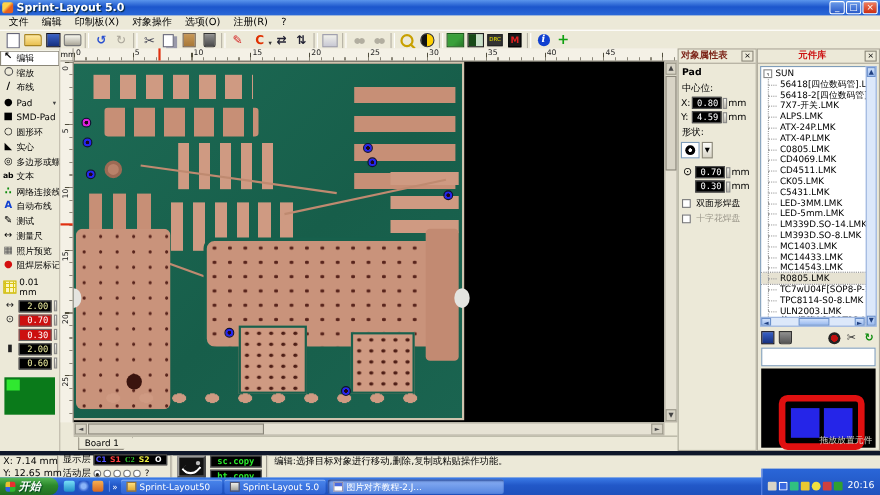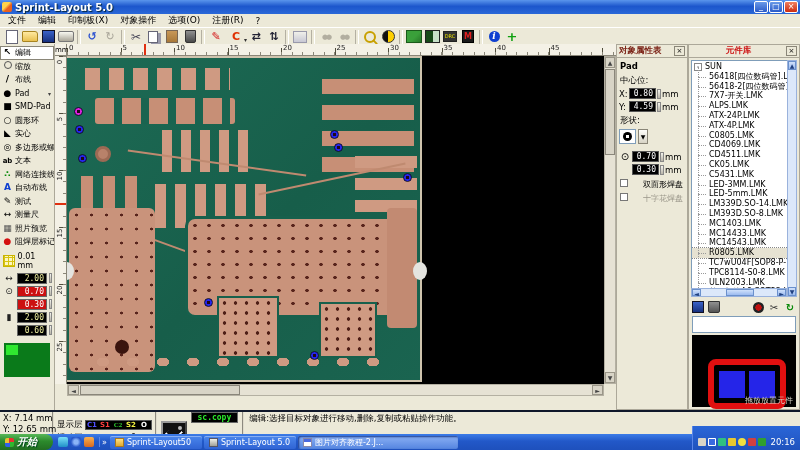--- a/index.html
+++ b/index.html
@@ -160,21 +160,21 @@
   .props .lbl{padding:2px 3px 0}
   .prow{display:flex;align-items:center;gap:1px;padding:1px 2px}
   .prow .k{width:9px}
   .pchip{background:#000;color:#fff;font-size:8px;font-family:"DejaVu Sans Mono","Liberation Mono",monospace;
     padding:0 2px;width:27px;text-align:right;border:1px solid #555}
   .shape-row{display:flex;align-items:center;gap:2px;padding:2px}
   .shape-btn{width:17px;height:15px;background:#fff;border:1px solid #7f9db9;display:flex;align-items:center;justify-content:center}
   .shape-btn i{width:9px;height:9px;border-radius:50%;background:radial-gradient(circle,#fff 1.5px,#000 1.8px)}
   .dd-btn{width:10px;height:15px;border:1px solid #8a8678;background:linear-gradient(#fdfdfa,#d8d4c6);font-size:6px;line-height:13px;text-align:center}
   .padsz{width:12px;text-align:center;font-size:10px}
-  .cbrow{display:flex;gap:15px;padding:3px 3px 0;font-size:8px}
+  .cbrow{display:flex;align-items:center;gap:5px;padding:3px 3px 0;font-size:8px}
   .cb{width:8px;height:8px;border:1px solid #777;background:#fff;flex:none}
   .cbrow.dis{color:#9a968a}
 
   
   .lib{position:absolute;left:688px;top:44px;right:0;bottom:40px;background:#ece9d8;border:1px solid #aca899}
   .lib .panel-title b{color:#cc1010;flex:1;text-align:center}
   .lib-list{position:absolute;left:2px;top:15px;right:2px;height:237px;background:#fff;border:1px solid #7f9db9;overflow:hidden;font-size:8px;line-height:9.8px}
   .tree-root{display:flex;align-items:center;gap:3px;padding:1px 0 0 2px}
   .exp{width:8px;height:8px;flex:none;border:1px solid #888;background:#fff;font-size:7px;line-height:6px;text-align:center}
   .tree-item{padding-left:17px;position:relative;white-space:nowrap}
@@ -197,21 +197,21 @@
   .lfi-cut-component-icon::before{content:"✂";font-size:10px;color:#333}
   .lfi-rotate-component-icon::before{content:"↻";font-size:10px;color:#0a8a0a;font-weight:bold}
   .lib-combo{position:absolute;left:3px;right:3px;top:271px;height:17px;background:#fff;border:1px solid #7f9db9}
   .lib-preview{position:absolute;left:3px;right:3px;top:290px;bottom:2px;background:#000}
   .prev-rect{position:absolute;left:16px;top:24px;width:78px;height:50px;border:6px solid #e01010;border-radius:8px}
   .prev-sq{position:absolute;top:6px;width:26px;height:27px;background:#2525e8}
   .prev-sq.a{left:5px}.prev-sq.b{right:5px}
   .prev-hint{position:absolute;right:3px;bottom:1px;color:#d8d4c6;font-size:8px}
 
   
-  .statusbar{position:absolute;left:0;right:0;top:410px;height:40px;background:#ece9d8;border-top:2px solid #0f172a;
+  .statusbar{position:absolute;left:0;right:0;top:410px;height:24px;background:#ece9d8;border-top:4px solid #0f172a;
     display:flex;align-items:stretch;font-size:8.5px}
   .coords{width:54px;padding:1px 3px;line-height:10.5px;border-right:2px groove #e0dccc;white-space:nowrap}
   .layers-sec{padding:1px 3px;display:flex;flex-direction:column;justify-content:center;gap:1px;border-right:2px groove #e0dccc}
   .lrow{display:flex;align-items:center;gap:2px}
   .chipstrip{display:flex;background:#000;border:1px solid #555;height:10px}
   .layer-chip{width:13px;text-align:center;font-size:7px;font-weight:bold;line-height:9px}
   .radio{width:7px;height:7px;border-radius:50%;border:1px solid #777;background:#fff;display:inline-block;position:relative}
   .radio.checked::before{content:"";position:absolute;left:1.5px;top:1.5px;width:3px;height:3px;border-radius:50%;background:#222}
   .qmark{font-size:8px;padding:0 2px}
   .trace-btn{width:26px;height:20px;align-self:center;margin:0 4px;background:#111;border:2px outset #999;position:relative}
@@ -468,20 +468,23 @@
     <div class="vscroll">
       <span class="arr up">▲</span>
       <span class="thumb"></span>
       <span class="arr down">▼</span>
     </div>
     <div class="hscroll">
       <span class="arr left">◄</span>
       <span class="thumb"></span>
       <span class="arr right">►</span>
     </div>
+    <div class="board-tabs">
+      <span class="board-tab">Board 1</span>
+    </div>
   </div>
 
   <div class="props">
     <div class="panel-title">
       <b>对象属性表</b>
       <span class="panel-x">×</span>
     </div>
     <div class="sec">Pad</div>
     <div class="lbl">中心位:</div>
     <div class="prow">

